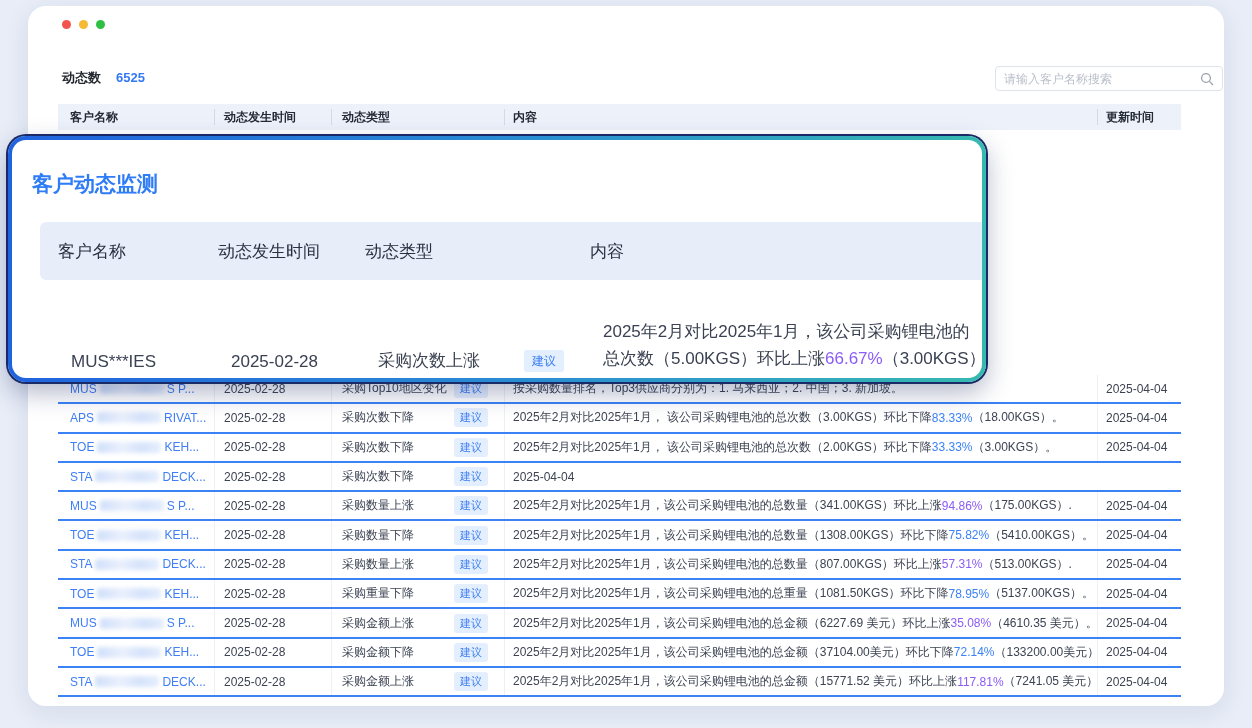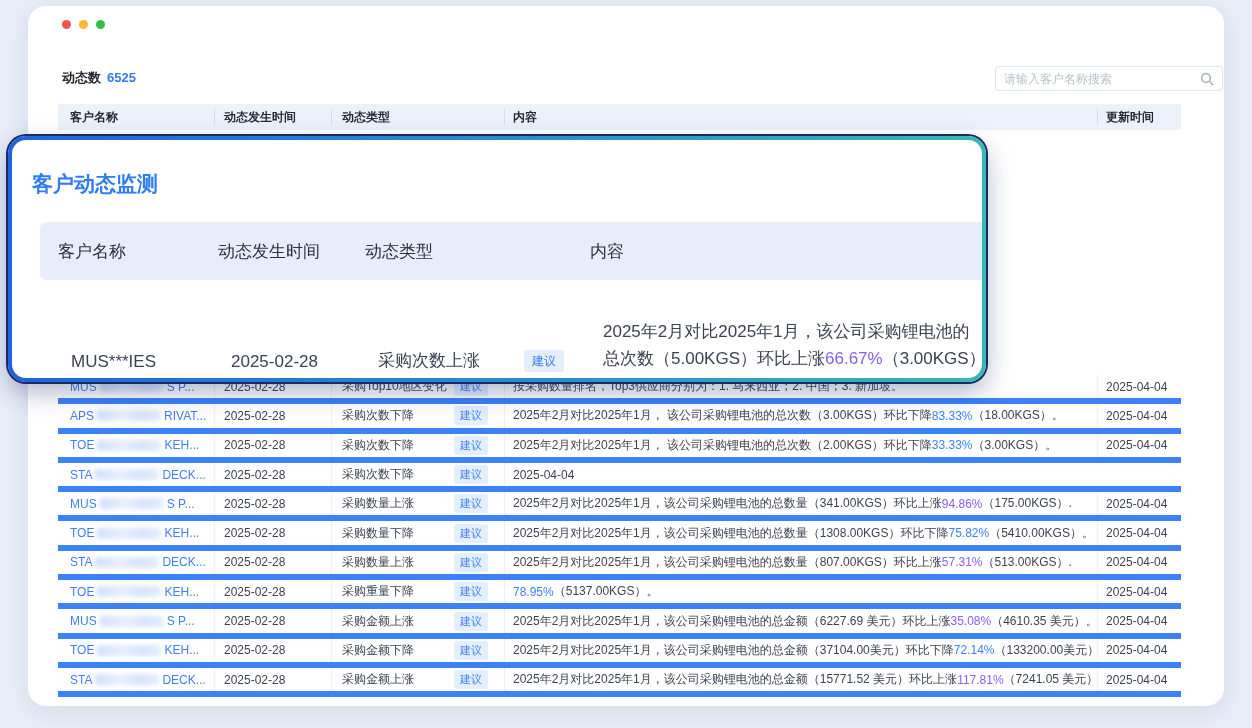--- a/index.html
+++ b/index.html
@@ -14,21 +14,21 @@
   .window {
     position:absolute; left:28px; top:6px; width:1196px; height:700px;
     background:#ffffff; border-radius:18px;
     box-shadow:0 6px 24px rgba(40,60,110,.10);
   }
   .dots { position:absolute; left:34px; top:14px; display:flex; gap:8px; }
   .dot { width:9px; height:9px; border-radius:50%; }
   .dot.r{ background:#f2544d; } .dot.y{ background:#f5b935; } .dot.g{ background:#2fc043; }
 
   .stats { position:absolute; left:34px; top:63px; font-size:13px; font-weight:700; color:#23272f; }
-  .stats .num { color:#3478f6; margin-left:6px; }
+  .stats .num { color:#3478f6; margin-left:15px; }
 
   .search {
     position:absolute; left:967px; top:60px; width:228px; height:25px;
     border:1px solid #dfe3ea; border-radius:4px; background:#fff;
     display:flex; align-items:center; padding:0 8px;
   }
   .search input {
     border:none; outline:none; flex:1; font-size:12px; color:#60666f;
     font-family:inherit; background:transparent;
   }
@@ -39,21 +39,21 @@
   .thead { display:flex; background:#edf1fa; height:26px; align-items:center; font-weight:700; color:#242a36; }
   .thead .cell { border-right:1px solid #d4d9e6; height:16px; line-height:16px; }
   .thead .cell:last-child { border-right:none; }
   .cell { overflow:hidden; white-space:nowrap; }
   .c1{ width:157px; padding-left:12px; }
   .c2{ width:117px; padding-left:9px; }
   .c3{ width:173px; padding-left:10px; display:flex; align-items:center; }
   .c4{ width:593px; padding-left:8px; }
   .c5{ width:83px;  padding-left:8px; }
   .spacer { height:245px; }
-  .trow { display:flex; align-items:center; height:29.3px; border-bottom:6px solid #3b82f6; color:#3c4352; }
+  .trow { display:flex; align-items:center; height:29.3px; border-bottom:2px solid #3b82f6; color:#3c4352; }
   .trow .cell { border-right:1px solid #eef0f5; height:100%; display:flex; align-items:center; }
   .trow .cell:last-child { border-right:none; }
   .trow .c4 { display:flex; }
   .name { color:#3f7ef5; display:flex; align-items:center; max-width:100%; }
   .nblur {
     display:inline-block; width:64px; height:11px; margin:0 3px; border-radius:3px;
     background:linear-gradient(90deg,#cfdffa,#eaf0fc 40%,#d5e3fb 70%,#e5eefc);
     filter:blur(2px); flex:none;
   }
   .badge {
@@ -263,20 +263,21 @@
               <span class="nblur"></span>
               <span>KEH...</span>
             </span>
           </div>
           <div class="cell c2">2025-02-28</div>
           <div class="cell c3">
             <span>采购重量下降</span>
             <span class="badge">建议</span>
           </div>
           <div class="cell c4">
+            <span>2025年2月对比2025年1月，该公司采购锂电池的总重量（1081.50KGS）环比下降</span>
             <span class="pct-green">78.95%</span>
             <span>（5137.00KGS）。</span>
           </div>
           <div class="cell c5">2025-04-04</div>
         </div>
         <div class="trow">
           <div class="cell c1">
             <span class="name">
               <span>MUS</span>
               <span class="nblur"></span>

